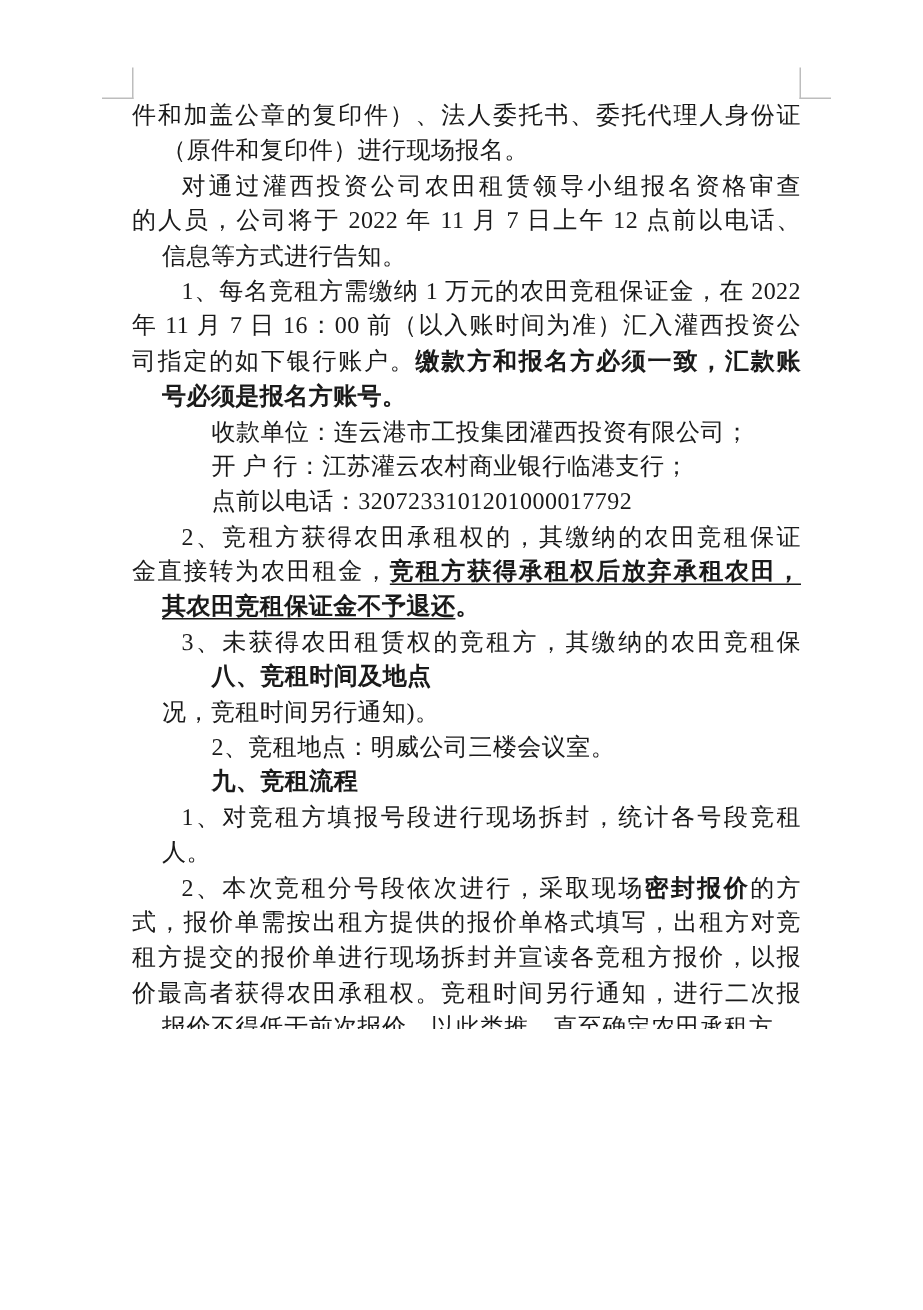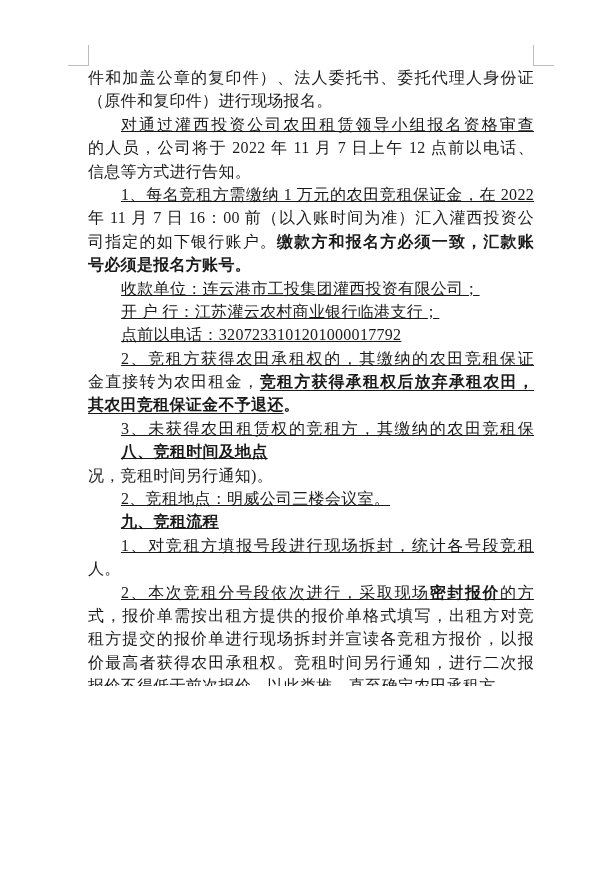--- a/index.html
+++ b/index.html
@@ -42,22 +42,23 @@
     white-space: normal;
     overflow: hidden;
   }
   .line.justify {
     text-align: justify;
     text-align-last: justify;
   }
   .line.left {
     text-align: right;
     text-align-last: left;
+    margin-left: 20px;
   }
-  .line.indent { padding-left: 33px; text-decoration: underline; }
+  .line.indent { padding-left: 33px; }
   .run.bold { font-weight: 700; }
   .run.underline {
     text-decoration: underline;
     text-decoration-thickness: 1.4px;
     text-underline-offset: 3px;
   }
 </style>
 </head>
 <body>
 

